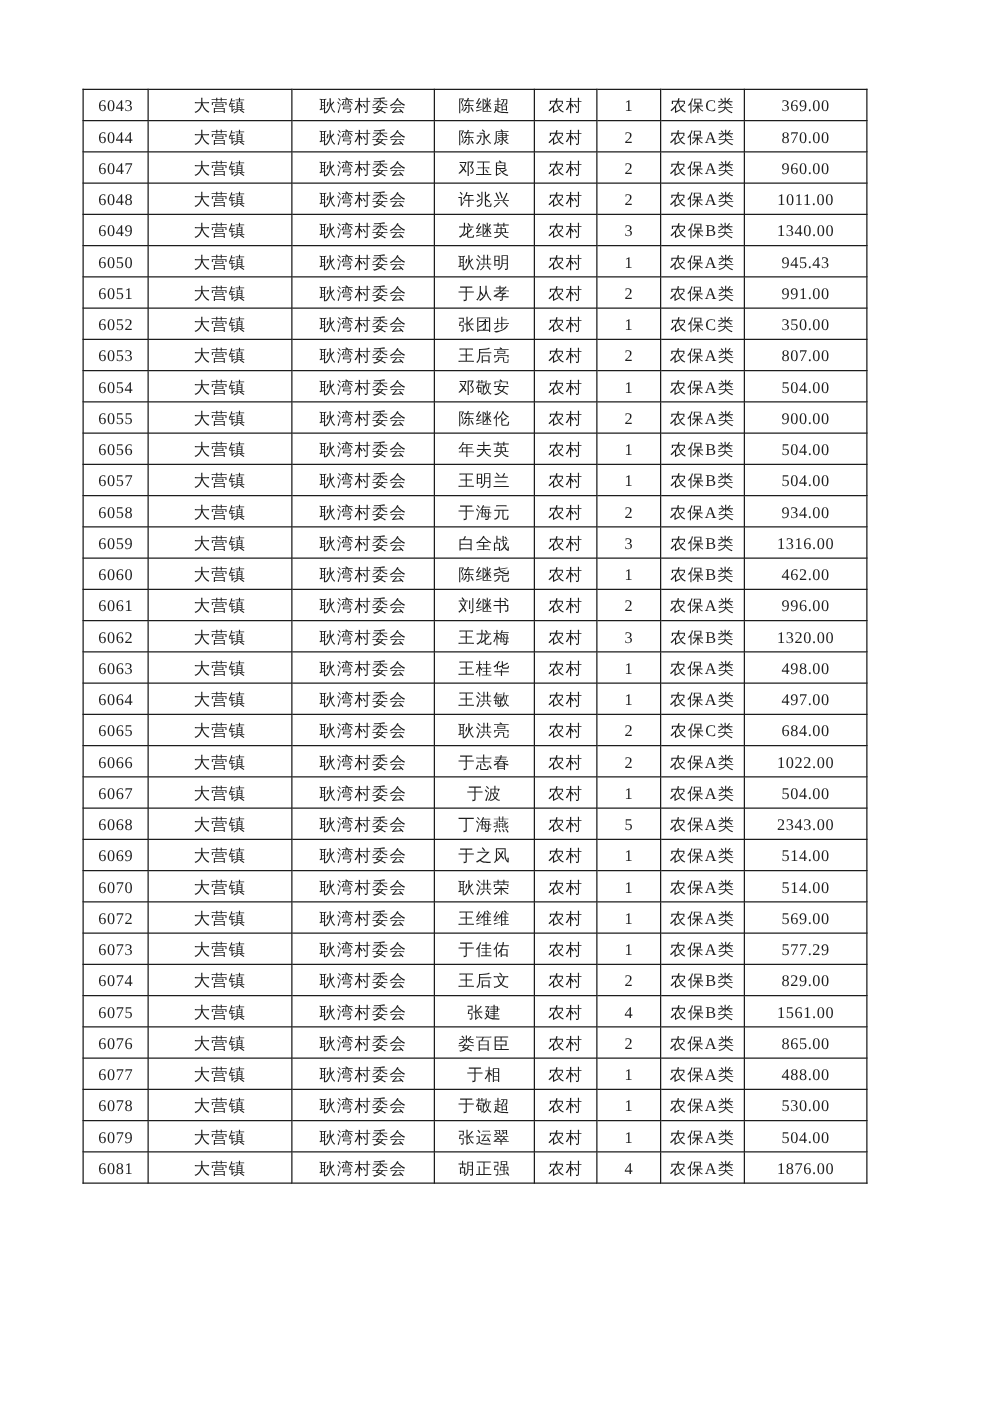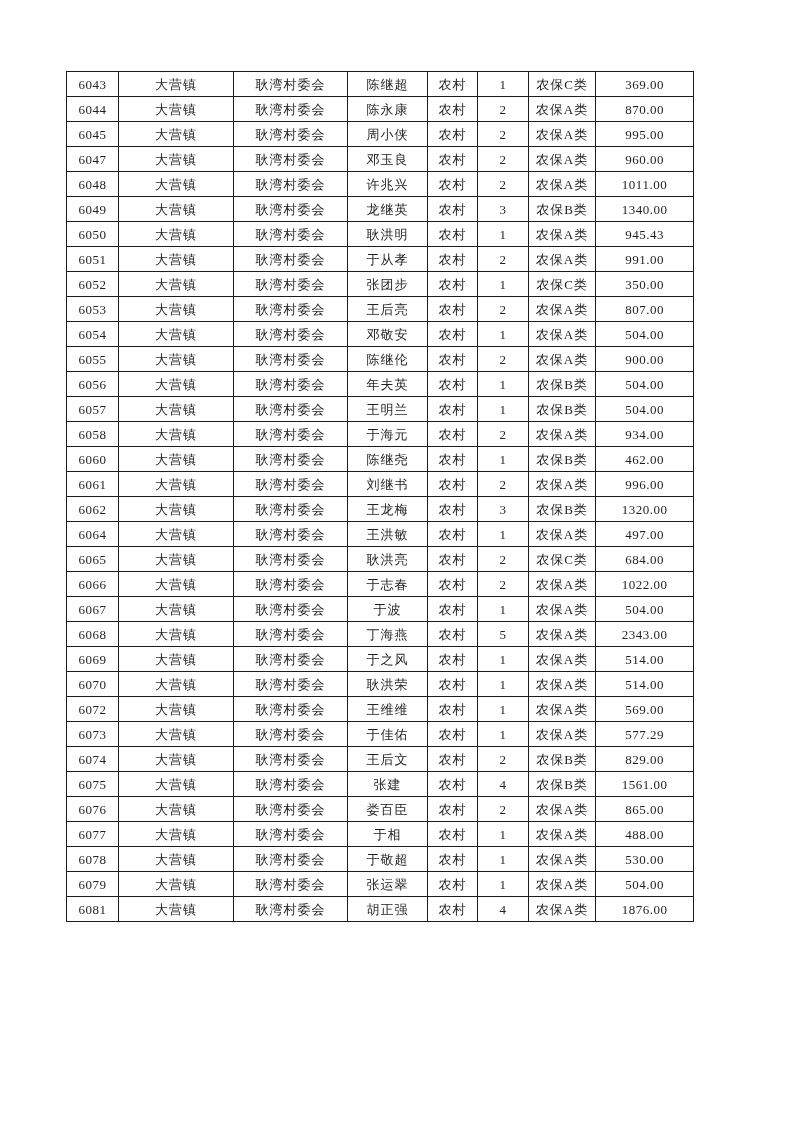--- a/index.html
+++ b/index.html
@@ -90,30 +90,20 @@
           <td class="num">6044</td>
           <td class="cjk">大营镇</td>
           <td class="cjk">耿湾村委会</td>
           <td class="cjk">陈永康</td>
           <td class="cjk">农村</td>
           <td class="num">2</td>
           <td class="cjk">农保A类</td>
           <td class="num">870.00</td>
         </tr>
         <tr>
-          <td class="num">6045</td>
-          <td class="cjk">大营镇</td>
-          <td class="cjk">耿湾村委会</td>
-          <td class="cjk">周小侠</td>
-          <td class="cjk">农村</td>
-          <td class="num">2</td>
-          <td class="cjk">农保A类</td>
-          <td class="num">995.00</td>
-        </tr>
-        <tr>
           <td class="num">6047</td>
           <td class="cjk">大营镇</td>
           <td class="cjk">耿湾村委会</td>
           <td class="cjk">邓玉良</td>
           <td class="cjk">农村</td>
           <td class="num">2</td>
           <td class="cjk">农保A类</td>
           <td class="num">960.00</td>
         </tr>
         <tr>
@@ -220,20 +210,30 @@
           <td class="num">6058</td>
           <td class="cjk">大营镇</td>
           <td class="cjk">耿湾村委会</td>
           <td class="cjk">于海元</td>
           <td class="cjk">农村</td>
           <td class="num">2</td>
           <td class="cjk">农保A类</td>
           <td class="num">934.00</td>
         </tr>
         <tr>
+          <td class="num">6059</td>
+          <td class="cjk">大营镇</td>
+          <td class="cjk">耿湾村委会</td>
+          <td class="cjk">白全战</td>
+          <td class="cjk">农村</td>
+          <td class="num">3</td>
+          <td class="cjk">农保B类</td>
+          <td class="num">1316.00</td>
+        </tr>
+        <tr>
           <td class="num">6060</td>
           <td class="cjk">大营镇</td>
           <td class="cjk">耿湾村委会</td>
           <td class="cjk">陈继尧</td>
           <td class="cjk">农村</td>
           <td class="num">1</td>
           <td class="cjk">农保B类</td>
           <td class="num">462.00</td>
         </tr>
         <tr>
@@ -248,20 +248,30 @@
         </tr>
         <tr>
           <td class="num">6062</td>
           <td class="cjk">大营镇</td>
           <td class="cjk">耿湾村委会</td>
           <td class="cjk">王龙梅</td>
           <td class="cjk">农村</td>
           <td class="num">3</td>
           <td class="cjk">农保B类</td>
           <td class="num">1320.00</td>
+        </tr>
+        <tr>
+          <td class="num">6063</td>
+          <td class="cjk">大营镇</td>
+          <td class="cjk">耿湾村委会</td>
+          <td class="cjk">王桂华</td>
+          <td class="cjk">农村</td>
+          <td class="num">1</td>
+          <td class="cjk">农保A类</td>
+          <td class="num">498.00</td>
         </tr>
         <tr>
           <td class="num">6064</td>
           <td class="cjk">大营镇</td>
           <td class="cjk">耿湾村委会</td>
           <td class="cjk">王洪敏</td>
           <td class="cjk">农村</td>
           <td class="num">1</td>
           <td class="cjk">农保A类</td>
           <td class="num">497.00</td>

